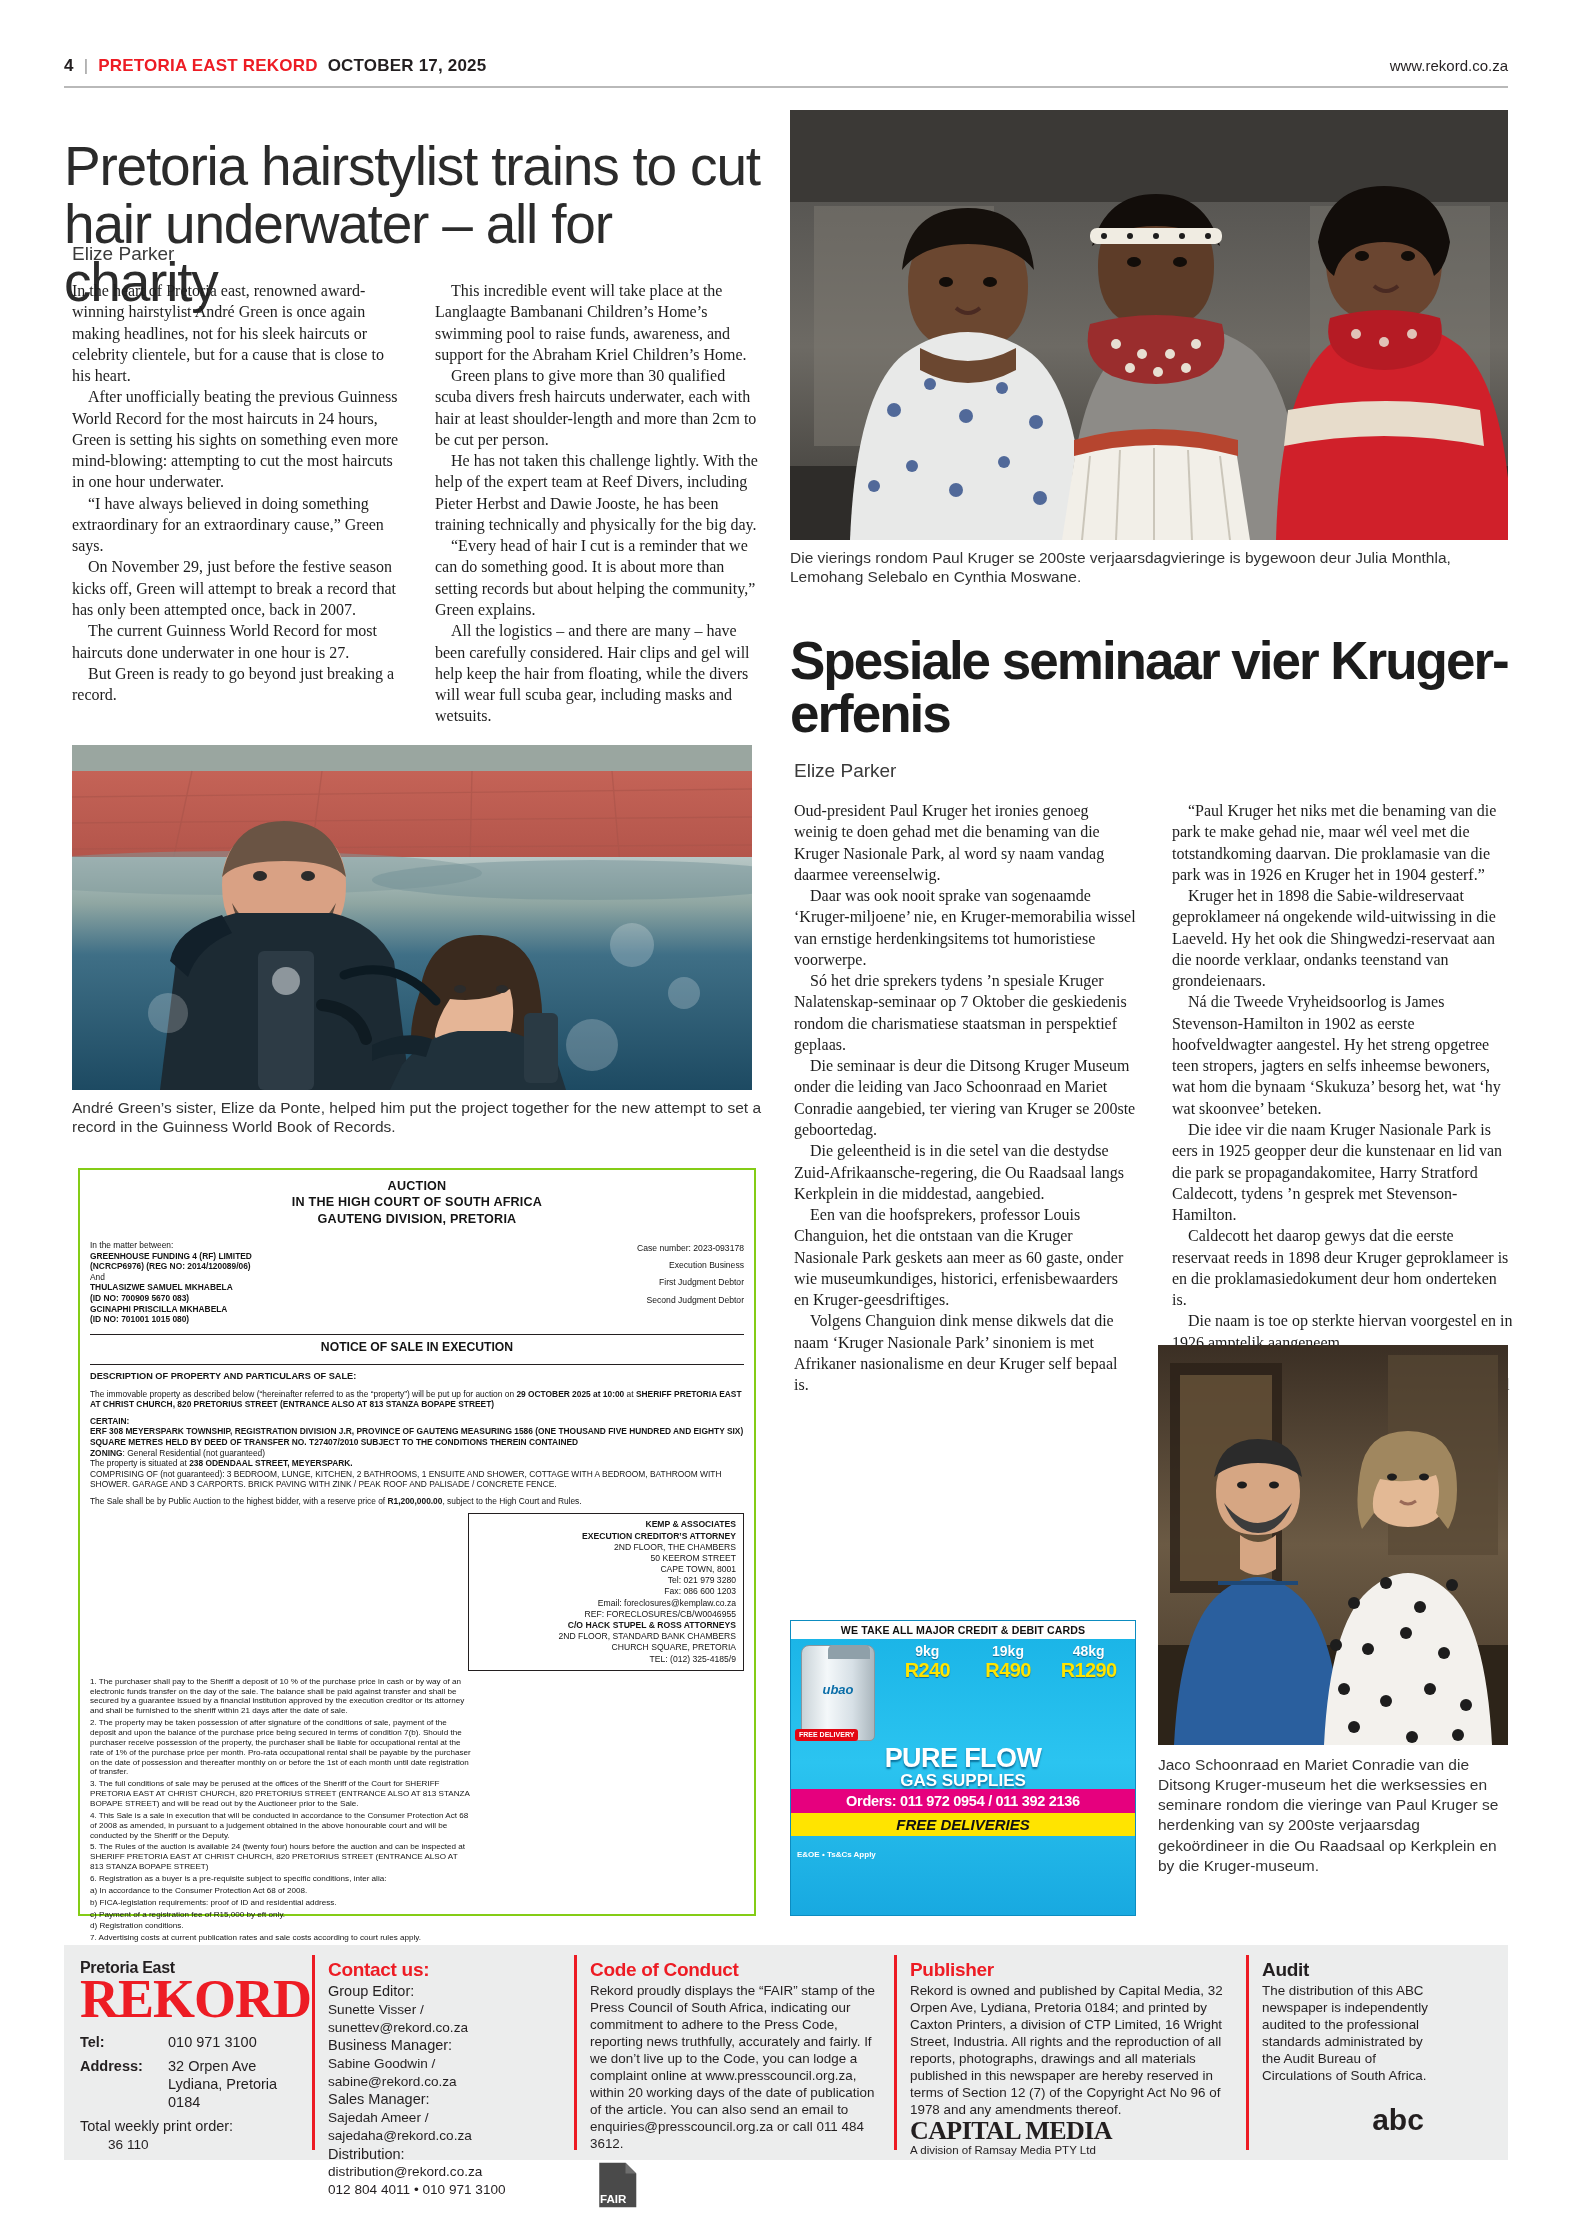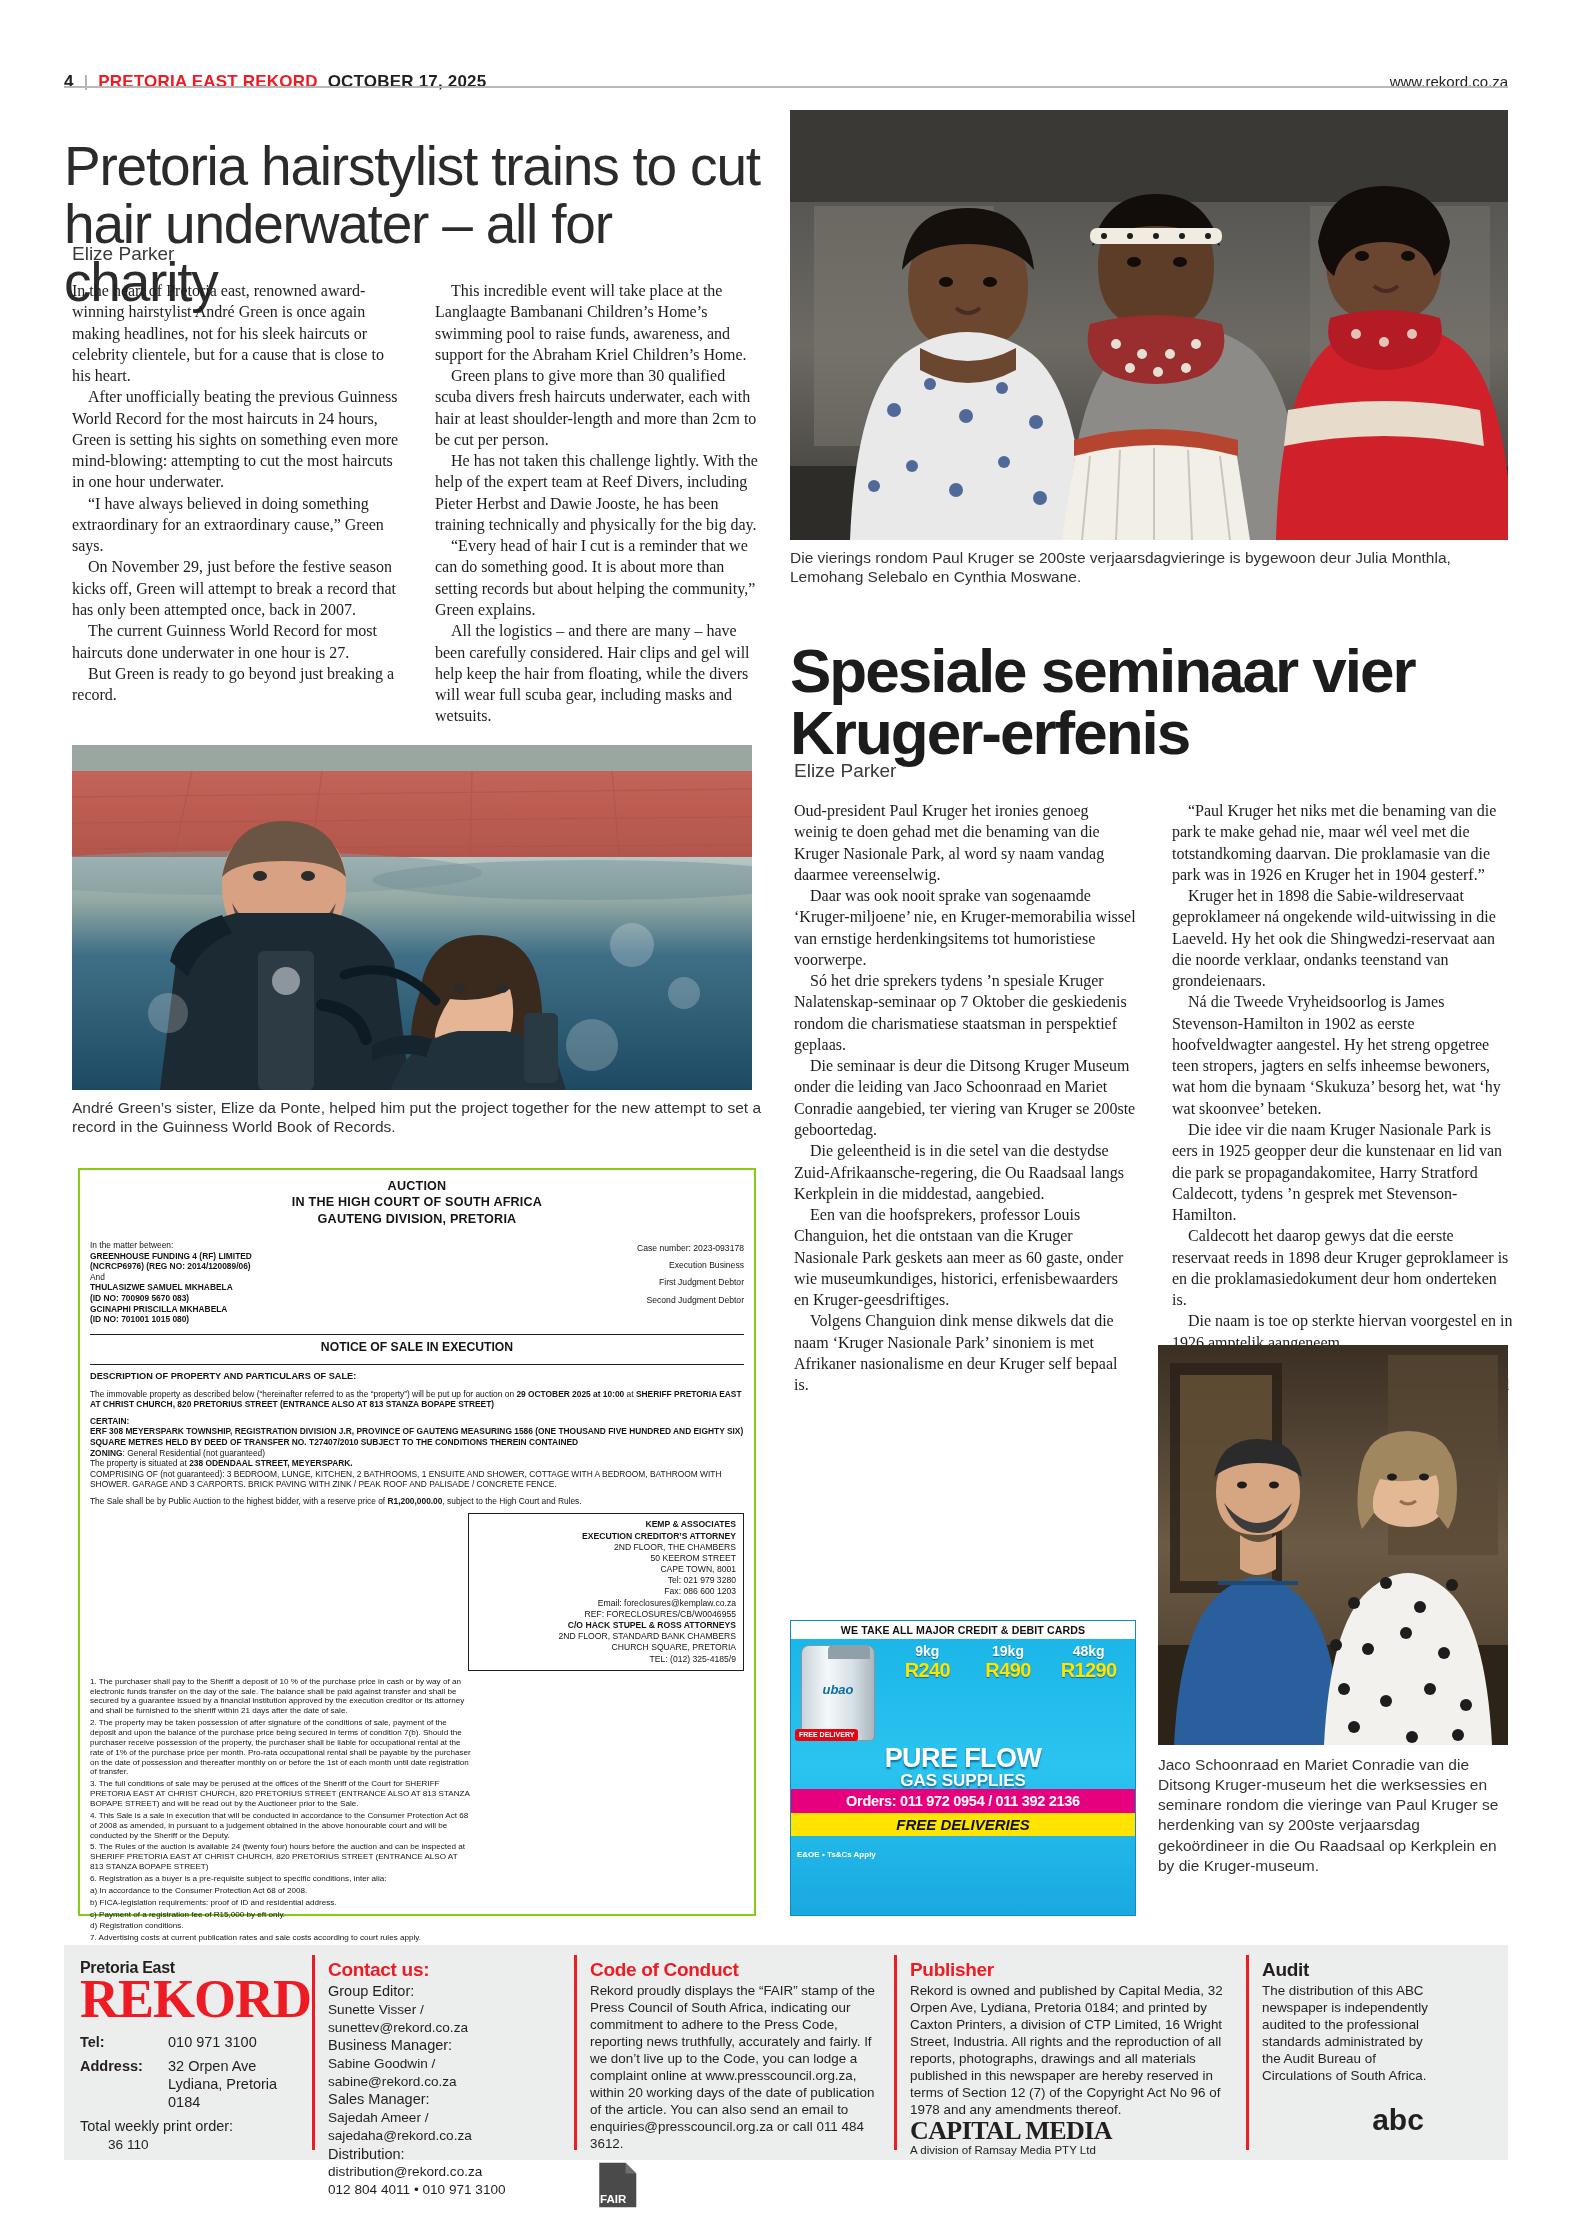--- a/index.html
+++ b/index.html
@@ -17,21 +17,21 @@
   
   .masthead {
     position:absolute; left:64px; top:56px; width:1444px;
     display:flex; align-items:baseline; justify-content:space-between;
   }
   .mh-left { display:flex; align-items:baseline; gap:10px;
     font-size:17px; font-weight:bold; letter-spacing:.2px; }
   .mh-pageno { color:#231f20; }
   .mh-sep { color:#999; font-weight:normal; }
   .mh-title { color:#ED1C24; }
-  .mh-date { color:#231f20;margin-top:16px; }
+  .mh-date { color:#231f20; }
   .mh-url { font-size:15px; color:#231f20; }
   .rule-top { position:absolute; left:64px; top:86px; width:1444px; height:2px; background:#b9b9b9; }
 
   
   .headline1 {
     position:absolute; left:64px; top:100px; width:700px;
     font-size:55px; line-height:1.06; font-weight:400; letter-spacing:-1.2px;
     color:#2b2b2b;
   }
   .byline1 { position:absolute; left:72px; top:243px; font-size:19px; color:#3a3a3a; }
@@ -77,21 +77,21 @@
   .auc-atty {
     border:1px solid #231f20; padding:5px 7px; margin-top:7px;
     text-align:right; font-size:8.6px; line-height:1.3; float:right; width:276px;
   }
   .auc-terms { width:382px; float:left; font-size:8.1px; line-height:1.22; }
   .auc-dated { clear:both; padding-top:8px; font-weight:bold; font-size:8.6px; }
 
   
   .headline2 {
     position:absolute; left:790px; top:598px; width:724px;
-    font-size:62px; line-height:1.0; font-weight:bold; letter-spacing:-2px; color:#1c1c1c;
+    font-size:53px; line-height:1.0; font-weight:bold; letter-spacing:-2px; color:#1c1c1c;
   }
   .byline2 { position:absolute; left:794px; top:760px; font-size:19px; color:#3a3a3a; }
   .artcols2 { position:absolute; left:794px; top:800px; width:720px; }
 
   
   .gasad {
     position:absolute; left:790px; top:1620px; width:346px; height:296px;
     background:linear-gradient(180deg,#19b3e6 0%,#2bc4f0 48%,#18a9e0 100%);
     overflow:hidden; border:1px solid #0d8cc0;
   }

